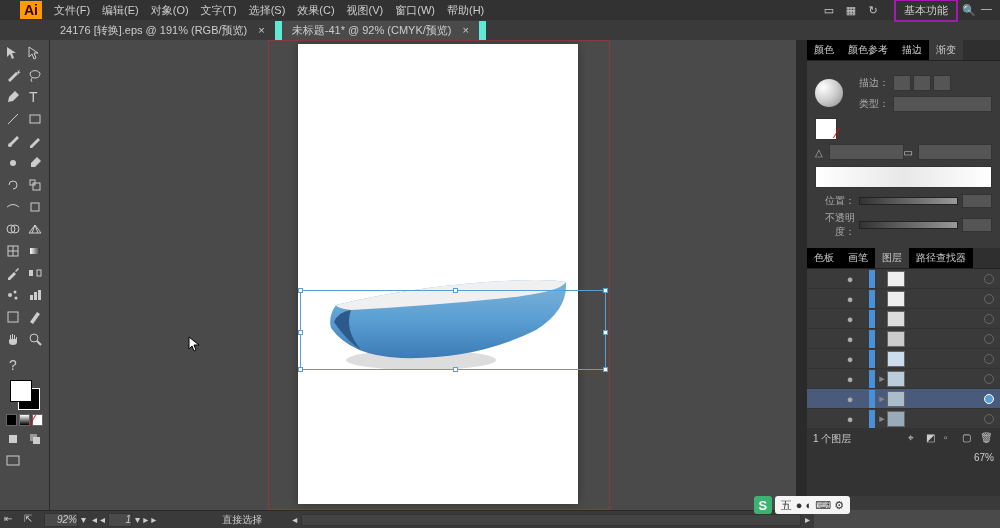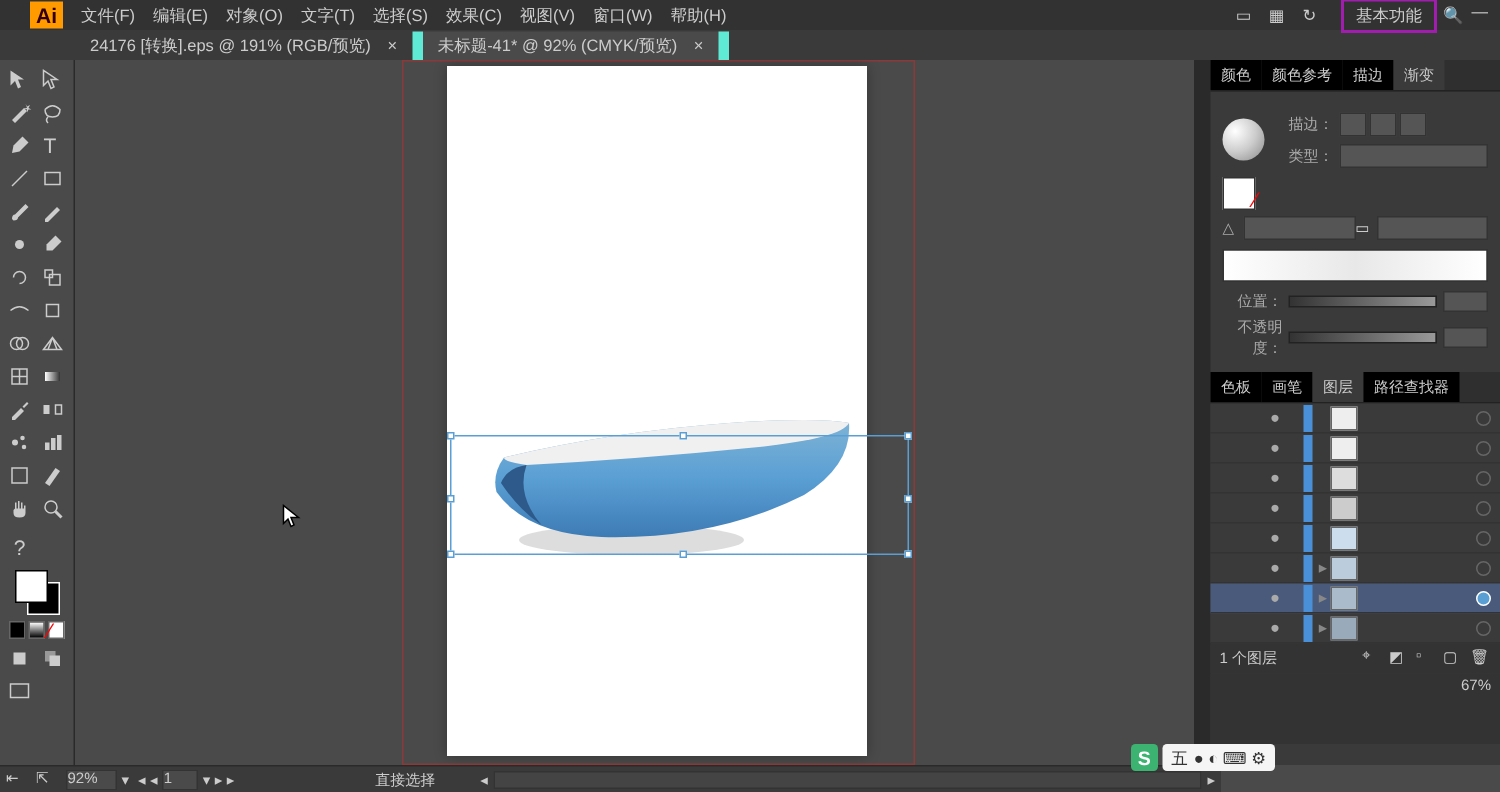--- a/index.html
+++ b/index.html
@@ -66,21 +66,21 @@
     .expand { width: 10px; text-align: center; color: #888; }
     .layer-thumb { width: 18px; height: 16px; background: #fff; border: 1px solid #666; margin-right: 4px; }
     .layer-name { flex: 1; font-size: 10px; }
     .layer-target { width: 10px; height: 10px; border: 1px solid #666; border-radius: 50%; margin-right: 4px; }
     
     .panel-footer { display: flex; align-items: center; padding: 3px 6px; background: #333; font-size: 10px; gap: 4px; justify-content: center; }
     .footer-icon { width: 14px; height: 14px; }
     
     .statusbar { position: absolute; bottom: 0; left: 0; right: 186px; height: 18px; background: #3a3a3a; border-top: 1px solid #2a2a2a; display: flex; align-items: center; font-size: 10px; padding: 0 4px; }
     .status-seg { display: flex; align-items: center; gap: 3px; margin-right: 6px; }
-    .status-input { background: #4a4a4a; border: 1px solid #333; color: #ccc; font-size: 10px; width: 34px; height: 14px; text-align: left; }
+    .status-input { background: #4a4a4a; border: 1px solid #333; color: #ccc; font-size: 10px; width: 34px; height: 14px; text-align: right; font-style: italic; }
     .scrollbar { height: 12px; background: #444; flex: 1; margin: 0 4px; border: 1px solid #333; }
     .ime { position: absolute; right: 150px; bottom: 14px; display: flex; gap: 3px; }
     .ime-badge { background: #3cb371; width: 18px; height: 18px; border-radius: 3px; display: flex; align-items: center; justify-content: center; font-size: 13px; font-weight: bold; color: #fff; }
     .ime-txt { background: #f5f5f5; height: 18px; padding: 0 6px; font-size: 11px; color: #333; border-radius: 3px; display: flex; align-items: center; }
     
     .cursor { position: absolute; left: 138px; top: 296px; pointer-events: none; }
     .minimize { position: absolute; top: 2px; right: 8px; color: #ccc; }
   </style>
 </head>
 <body>
@@ -530,21 +530,21 @@
       <span>▾</span>
     </div>
   <div class="status-seg">
       <span>◂</span>
       <span>◂</span>
       <input class="status-input" style="width: 24px;" value="1">
       <span>▾</span>
       <span>▸</span>
       <span>▸</span>
     </div>
-  <span style="margin-left:88px">直接选择</span>
+  <span style="margin-left:60px">直接选择</span>
   <span style="margin-left:30px">◂</span>
   <div class="scrollbar"></div>
   <span>▸</span>
 </div>
 
 <div class="ime">
   <div class="ime-badge">S</div>
   <div class="ime-txt">
       <span>五</span>
       <span style="margin-left:4px">● ◐ ⌨ ⚙</span>

